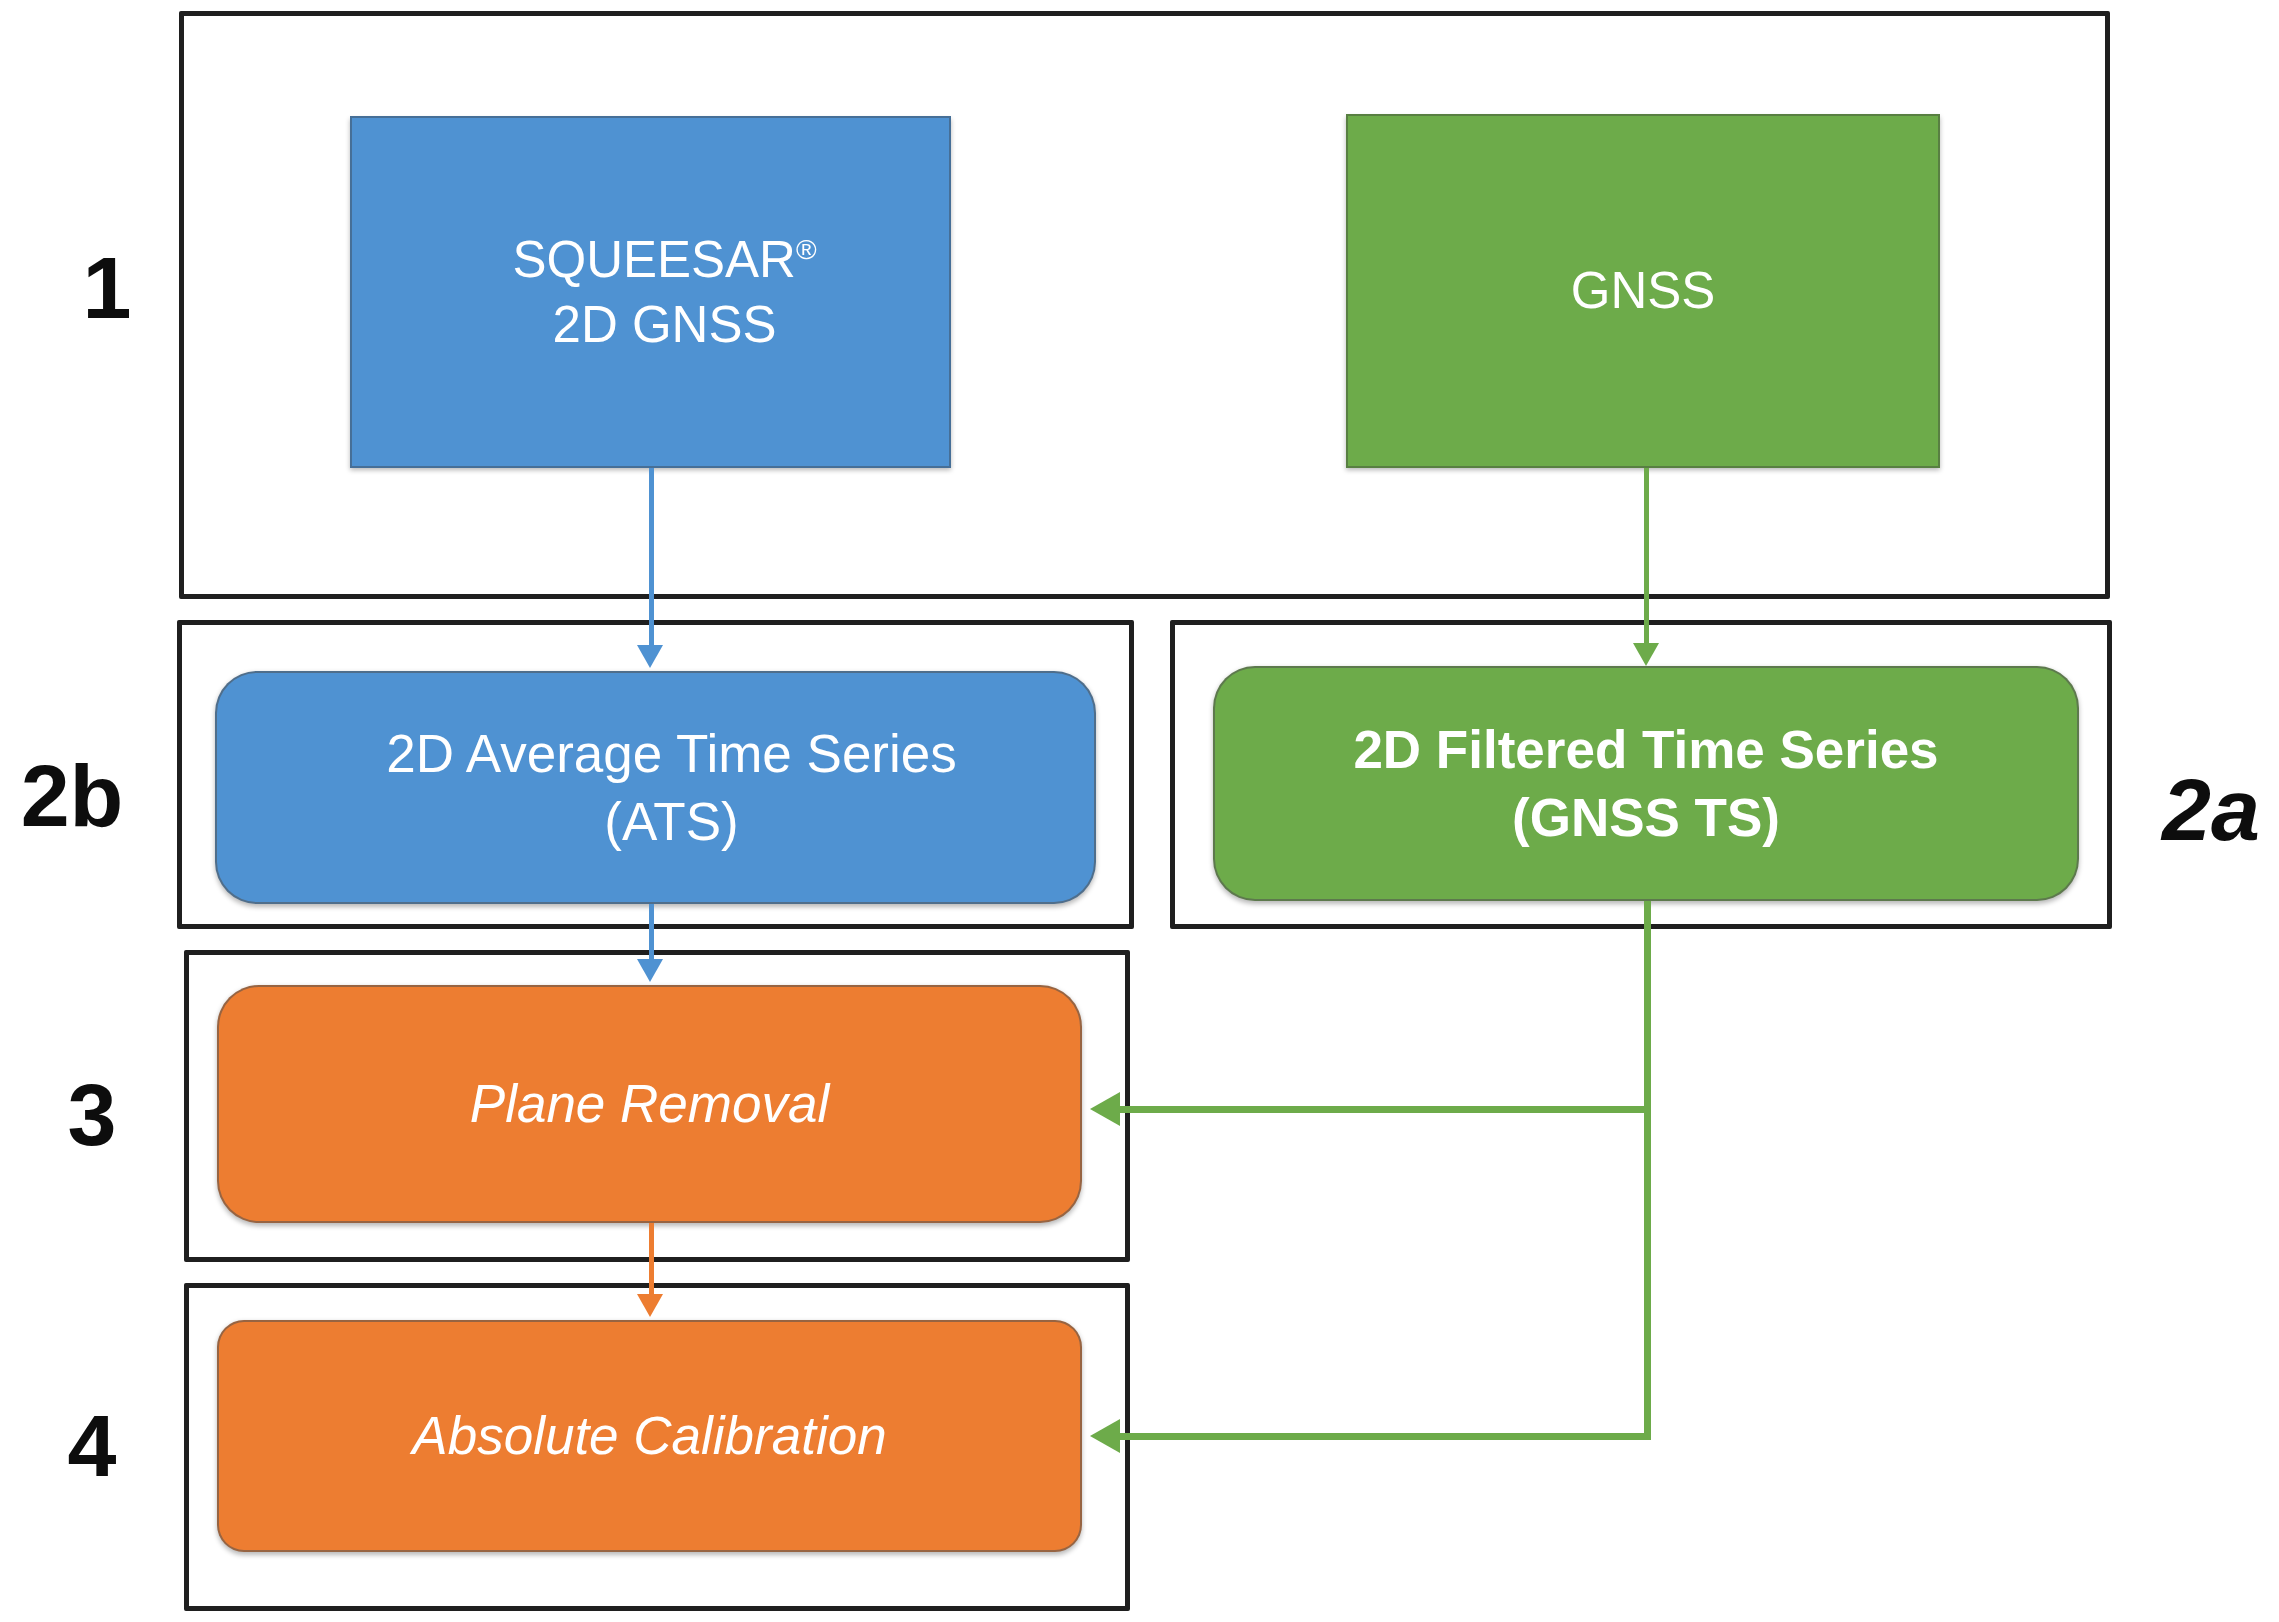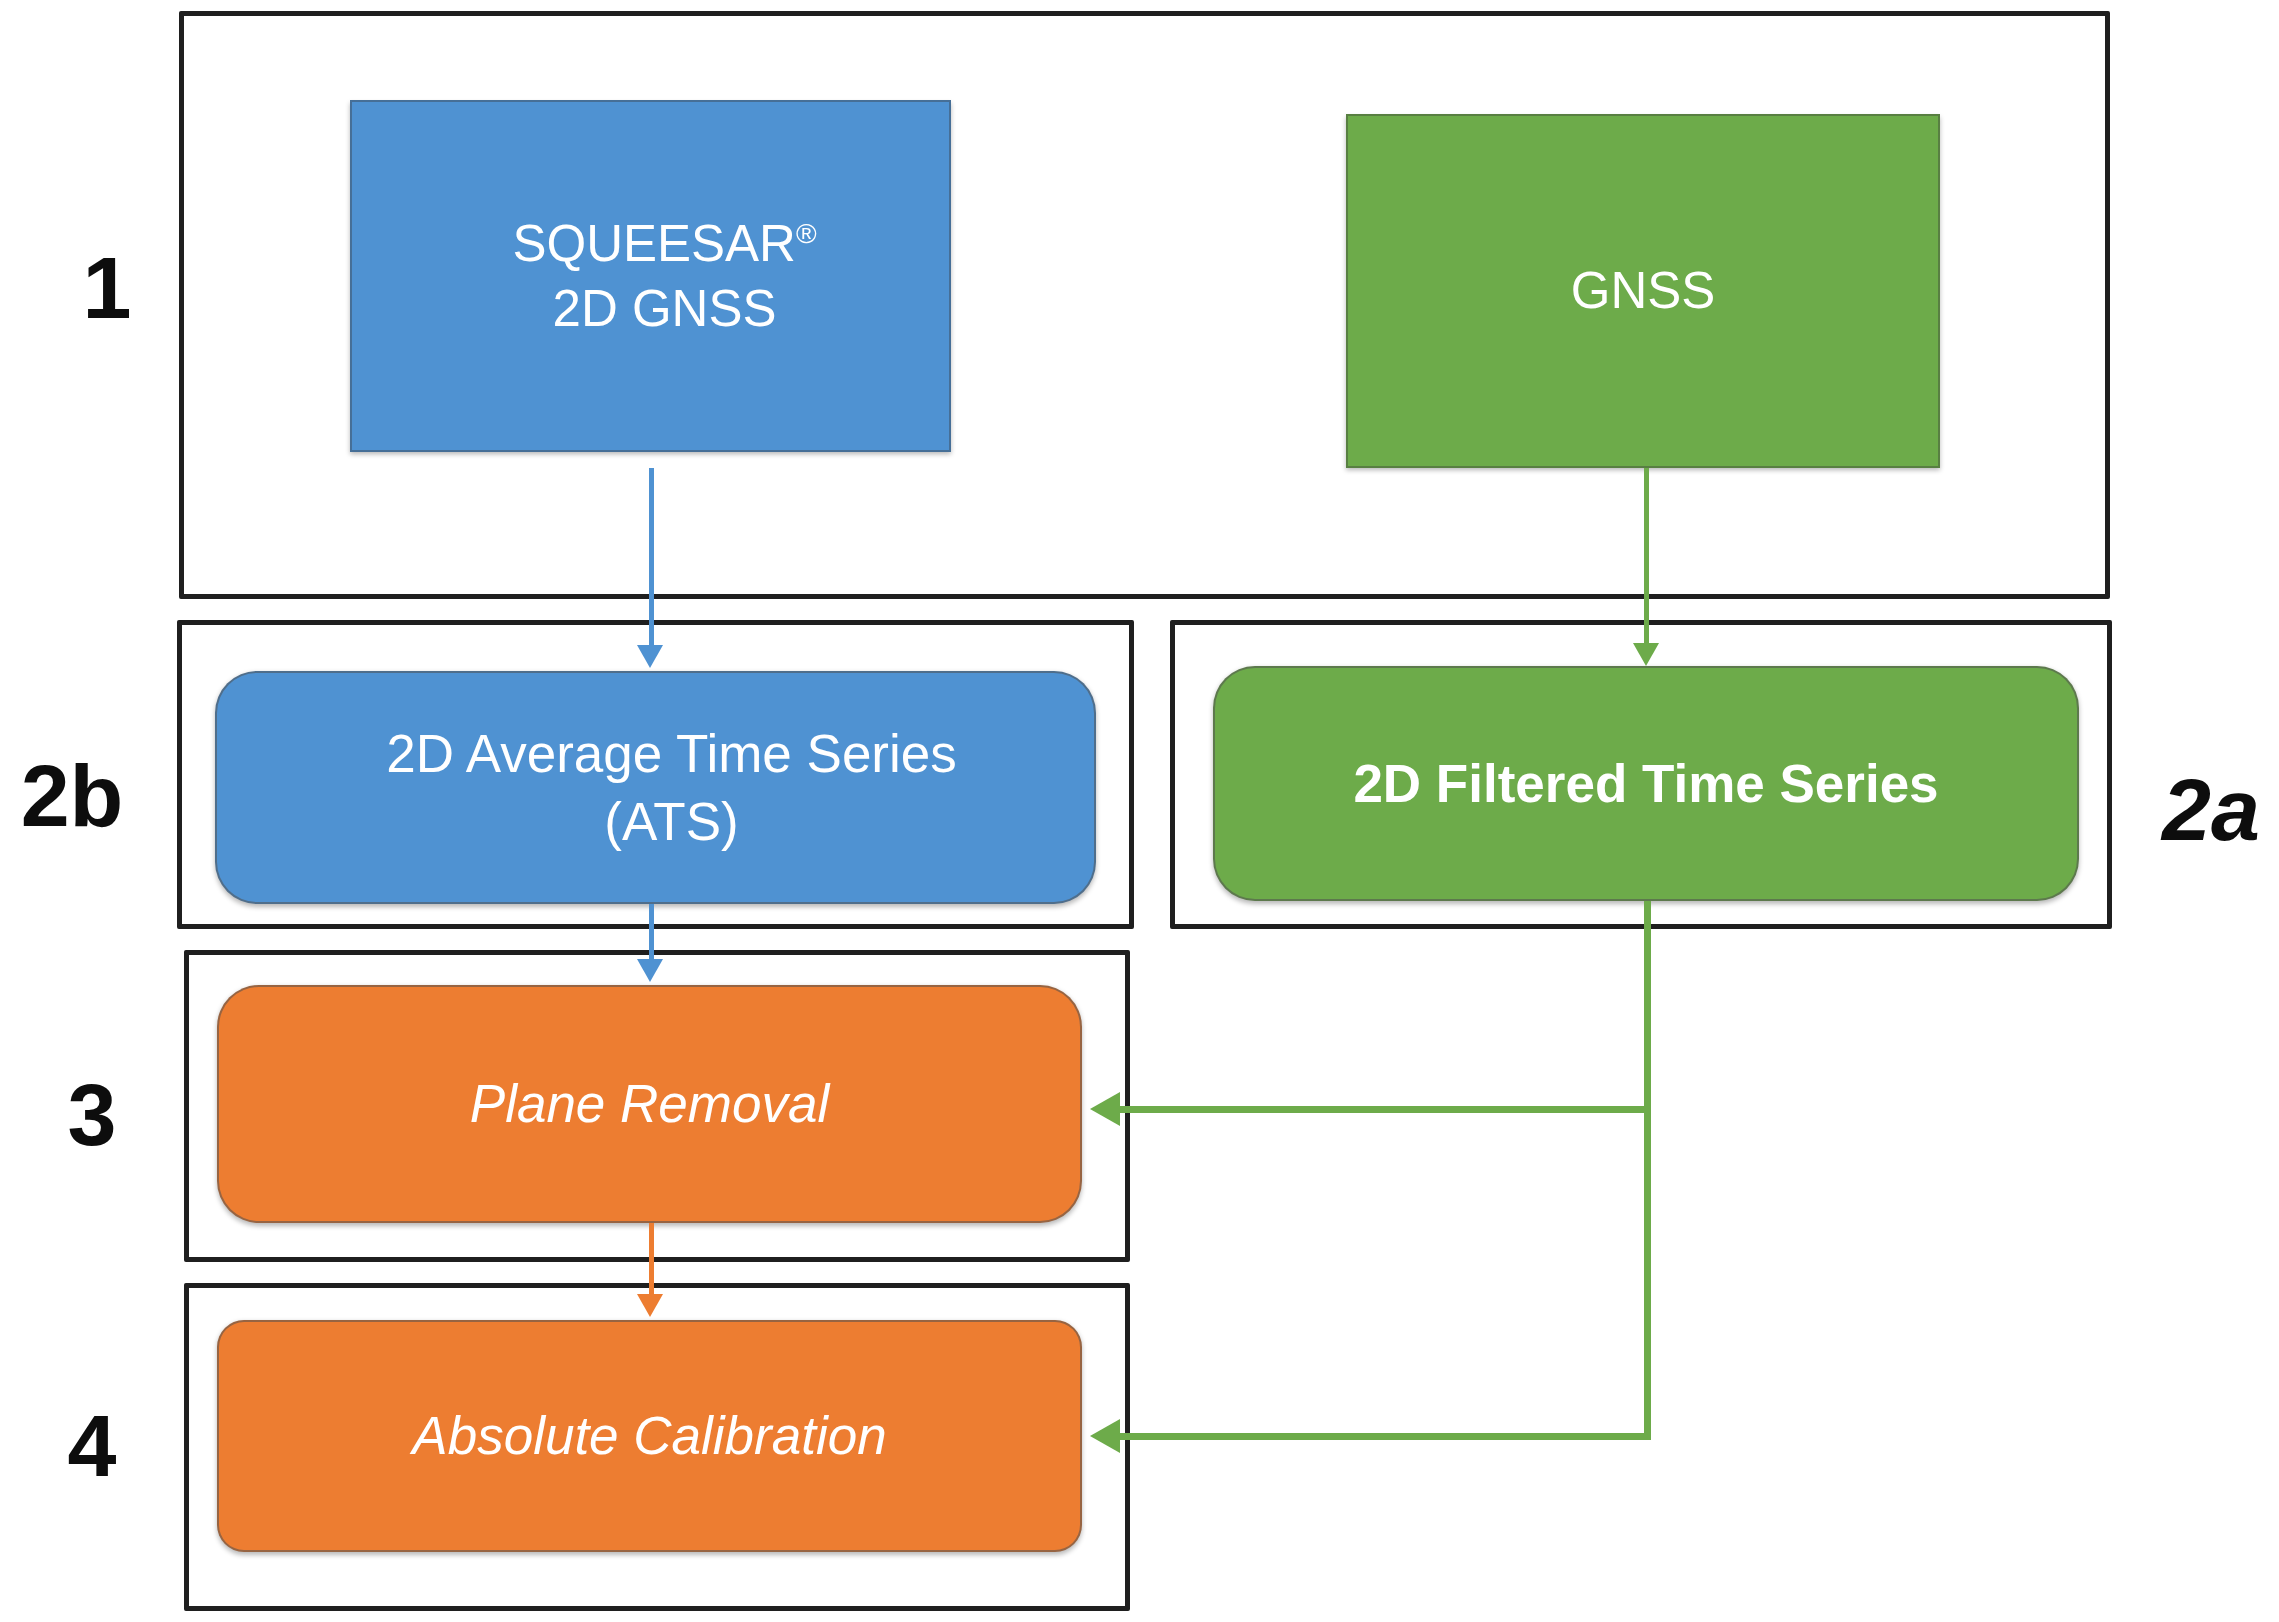--- a/index.html
+++ b/index.html
@@ -62,36 +62,37 @@
   <div class="container" style="left:1170px;top:620px; width:942px;  height:309px;"></div>
   <div class="container" style="left:184px; top:950px; width:946px;  height:312px;"></div>
   <div class="container" style="left:184px; top:1283px;width:946px;  height:328px;"></div>
 
   <div class="stage-label" style="left:107px; top:288px;">1</div>
   <div class="stage-label" style="left:72px;  top:796px;">2b</div>
   <div class="stage-label" style="left:2211px;top:810px;font-style:italic;">2a</div>
   <div class="stage-label" style="left:92px;  top:1115px;">3</div>
   <div class="stage-label" style="left:92px;  top:1446px;">4</div>
 
-  <div class="node rect fill-blue" style="left:350px; top:100px; width:601px; height:352px;padding-left:28px;">
+  <div class="node rect fill-blue" style="left:350px; top:116px; width:601px; height:352px;padding-left:28px;">
     <div class="txt"><span>SQUEESAR</span><sup class="reg">®</sup></div>
     <div class="txt">2D GNSS</div>
   </div>
 
   <div class="node rect fill-green" style="left:1346px; top:114px; width:594px; height:354px;">
     <div class="txt">GNSS</div>
   </div>
 
   <div class="node rounded fill-blue" style="left:215px; top:671px; width:881px; height:233px;padding-left:32px;">
     <div class="txt">2D Average Time Series</div>
     <div class="txt">(ATS)</div>
   </div>
 
   <div class="node rounded fill-green" style="left:1213px; top:666px; width:866px; height:235px;font-weight:bold;">
     <div class="txt">2D Filtered Time Series</div>
+    <div class="txt">(GNSS TS)</div>
   </div>
 
   <div class="node rounded fill-orange" style="left:217px; top:985px; width:865px; height:238px;">
     <div class="txt">Plane Removal</div>
   </div>
 
   <div class="node rounded fill-orange" style="left:217px; top:1320px; width:865px; height:232px;border-radius:27px;">
     <div class="txt">Absolute Calibration</div>
   </div>
 

